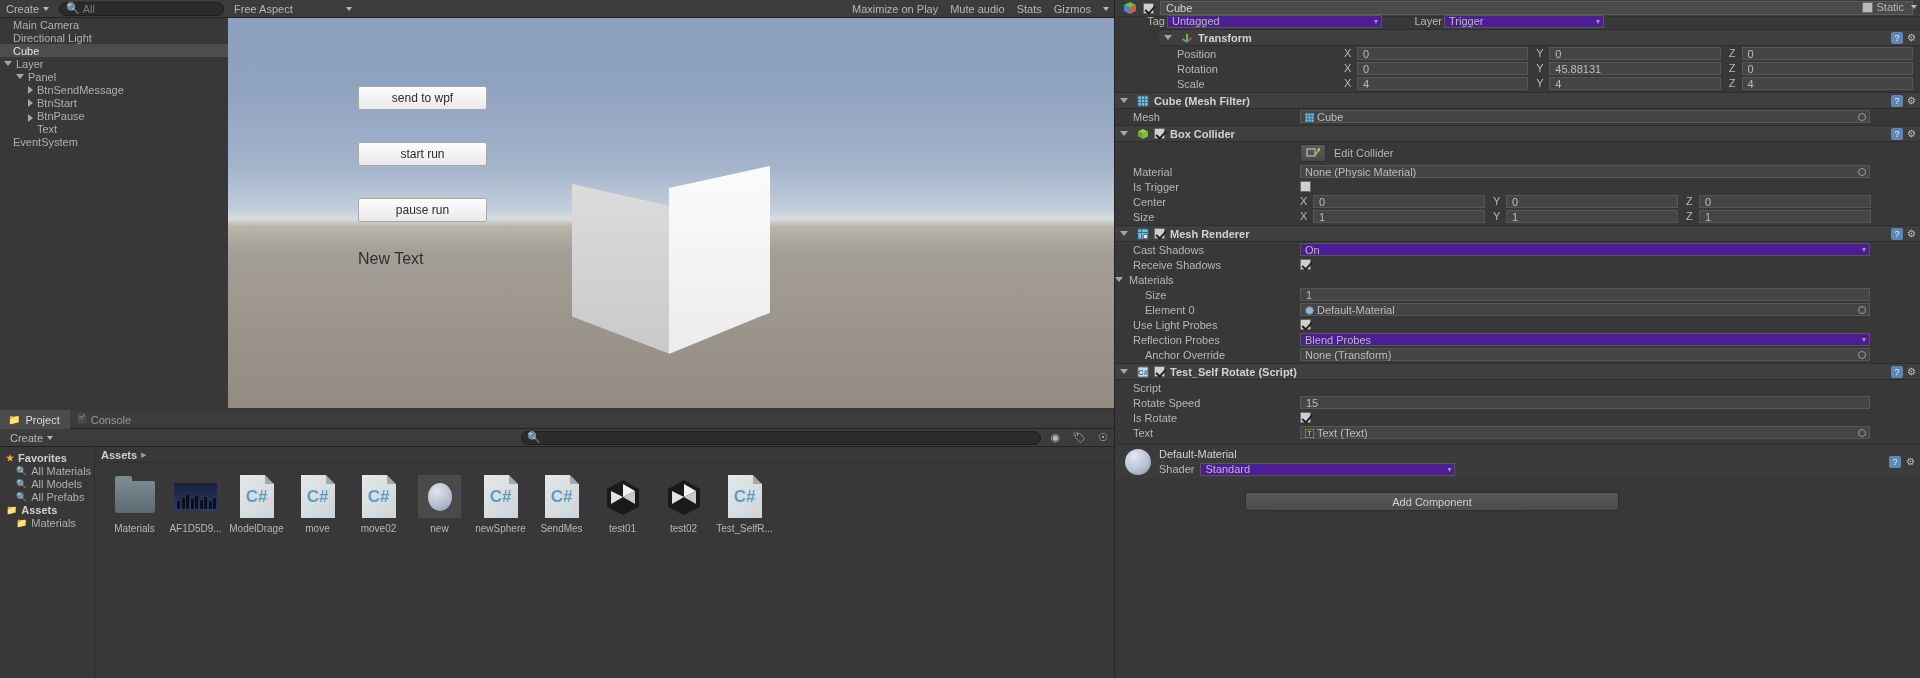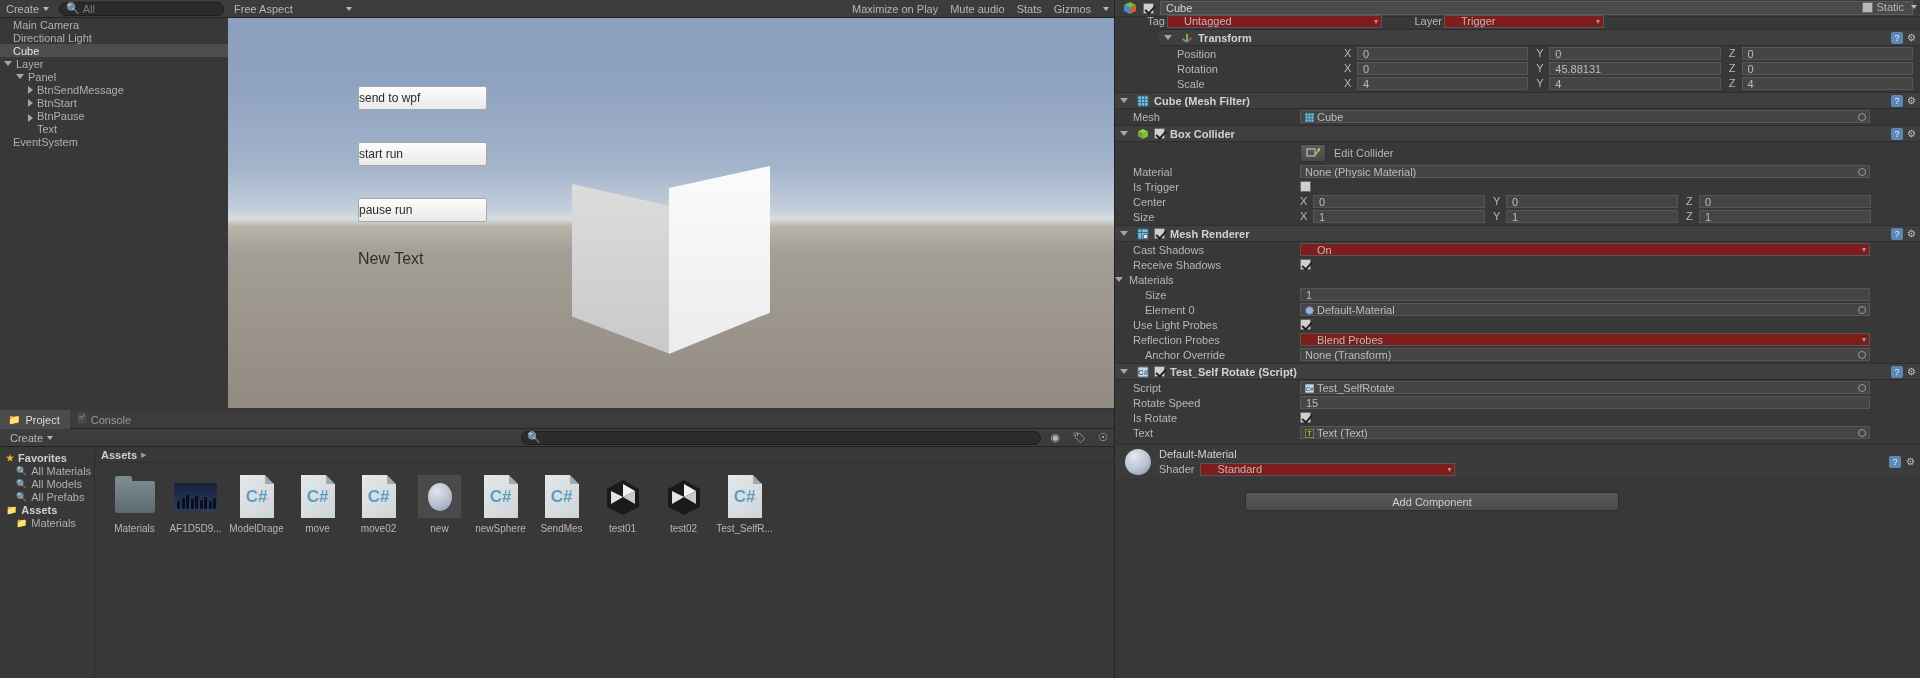--- a/index.html
+++ b/index.html
@@ -63,21 +63,21 @@
       background:linear-gradient(to bottom,#dcdcdc,#c9c9c9);
       clip-path: polygon(0 0, 100% 22px, 100% 100%, 0 78%);}
   #cube .face-r { position:absolute; left:97px; top:0; width:101px; height:188px;
       background:linear-gradient(to bottom,#fbfbfb,#ececec);
       clip-path: polygon(0 22px, 100% 0, 100% 78%, 0 100%);}
   
   .gbtn {
     position:absolute; width:129px; height:24px;
     background:linear-gradient(to bottom,#fdfdfd,#e9e9e9);
     border:1px solid #a8a8a8; border-radius:2px;
-    display:flex; align-items:center; 
+    display:flex; align-items:center; justify-content:center;
     color:#2b2b2b; font-size:12px;
   }
   #game-text { position:absolute; left:130px; top:232px; color:#2f2f2f; font-size:16px; }
 
   
   #project { left:0; top:410px; width:1114px; height:268px; background:#383838; }
   .tabrow { position:absolute; left:0; top:0; width:100%; height:19px; background:#3c3c3c; border-bottom:1px solid #232323; display:flex; }
   .tab { height:19px; padding:0 10px 0 8px; display:flex; align-items:center; gap:5px; font-size:11px; color:#9a9a9a; }
   .tab.active { background:#4b4b4b; color:#dcdcdc; }
   #proj-toolbar { position:absolute; left:0; top:19px; width:1114px; height:18px; background:#3c3c3c; border-bottom:1px solid #232323; display:flex; align-items:center; }
@@ -106,21 +106,21 @@
   #inspector { left:1114px; top:0; width:806px; height:678px; background:#383838; border-left:1px solid #232323; }
   #insp-obj { position:absolute; left:0; top:0; width:806px; height:17px; display:flex; align-items:center; gap:6px; padding-left:8px; background:#3c3c3c; border-bottom:1px solid #303030;}
   .objicon { width:14px; height:14px; }
   .cbx { width:11px;height:11px;background:#cfcfcf;border:1px solid #6d6d6d;border-radius:1px;position:relative;flex:none;}
   .cbx.on:after { content:"";position:absolute;left:3px;top:0px;width:4px;height:8px;border:solid #1f1f1f;border-width:0 2px 2px 0;transform:rotate(42deg);}
   .cbx.blank { background:#b8b8b8; }
   .namefield { flex:1; height:14px; background:#4a4a4a; border:1px solid #5c5c5c; color:#d6d6d6; font-size:11px; display:flex; align-items:center; padding-left:5px; margin-right:8px;}
   #static-area { position:absolute; right:4px; top:1px; display:flex; align-items:center; gap:3px; font-size:11px; color:#b7b7b7;}
   #tagrow { position:absolute; left:0; top:14px; width:806px; height:14px; display:flex; align-items:center; font-size:11px; gap:2px;}
   .lbl-r { text-align:right; color:#b7b7b7; }
-  .dropfield { height:13px; background:#7f1d1d; border:1px solid #565656; color:#b9b9b9; font-size:11px; display:flex; align-items:center; padding-left:16px; position:relative;}
+  .dropfield { height:13px; background:#4c1d95; border:1px solid #565656; color:#b9b9b9; font-size:11px; display:flex; align-items:center; padding-left:4px; position:relative;}
   .dropfield .arrows { position:absolute; right:3px; top:2px; color:#9a9a9a; font-size:8px; line-height:8px;}
 
   .comp { position:absolute; left:0; width:806px; }
   .comp-hd { height:17px; display:flex; align-items:center; gap:5px; padding-left:5px; background:#3f3f3f; border-top:1px solid #2d2d2d; border-bottom:1px solid #2d2d2d;}
   .comp-hd .title { font-weight:bold; color:#d2d2d2; font-size:11px; }
   .comp-hd .right { margin-left:auto; margin-right:5px; display:flex; gap:4px; align-items:center;}
   .help-ico { width:12px;height:12px;background:#5d87b5;border-radius:2px;color:#e9f1fa;font-size:9px;display:flex;align-items:center;justify-content:center;}
   .gear-ico { color:#c3c3c3; font-size:10px; }
   .row { height:15px; display:flex; align-items:center; font-size:11px; }
   .row .name { color:#b7b7b7; white-space:nowrap; }
@@ -641,28 +641,20 @@
             </span>
             <span class="cbx on"></span>
             <span class="title">Test_Self Rotate (Script)</span>
             <div class="right">
               <span class="help-ico">?</span>
               <span class="gear-ico">⚙</span>
             </div>
           </div>
           <div class="row">
             <span class="name" style="width: 185px; padding-left: 18px;">Script</span>
-            <span class="objfield" style="width: 570px;">
-              <span class="mini-ico"><svg width="9" height="9" viewBox="0 0 9 9">
-                  <rect x="0" y="0" width="9" height="9" fill="#cfd7dd" stroke="#6b7780"></rect>
-                  <text x="4.5" y="7" font-size="6" font-weight="bold" fill="#2b6f9e" text-anchor="middle">C#</text>
-                </svg></span>
-              <span>Test_SelfRotate</span>
-              <span class="dot"></span>
-            </span>
           </div>
           <div class="row">
             <span class="name" style="width: 185px; padding-left: 18px;">Rotate Speed</span>
             <span class="numfield" style="width: 570px;">15</span>
           </div>
           <div class="row">
             <span class="name" style="width: 185px; padding-left: 18px;">Is Rotate</span>
             <span class="cbx on"></span>
           </div>
           <div class="row">

